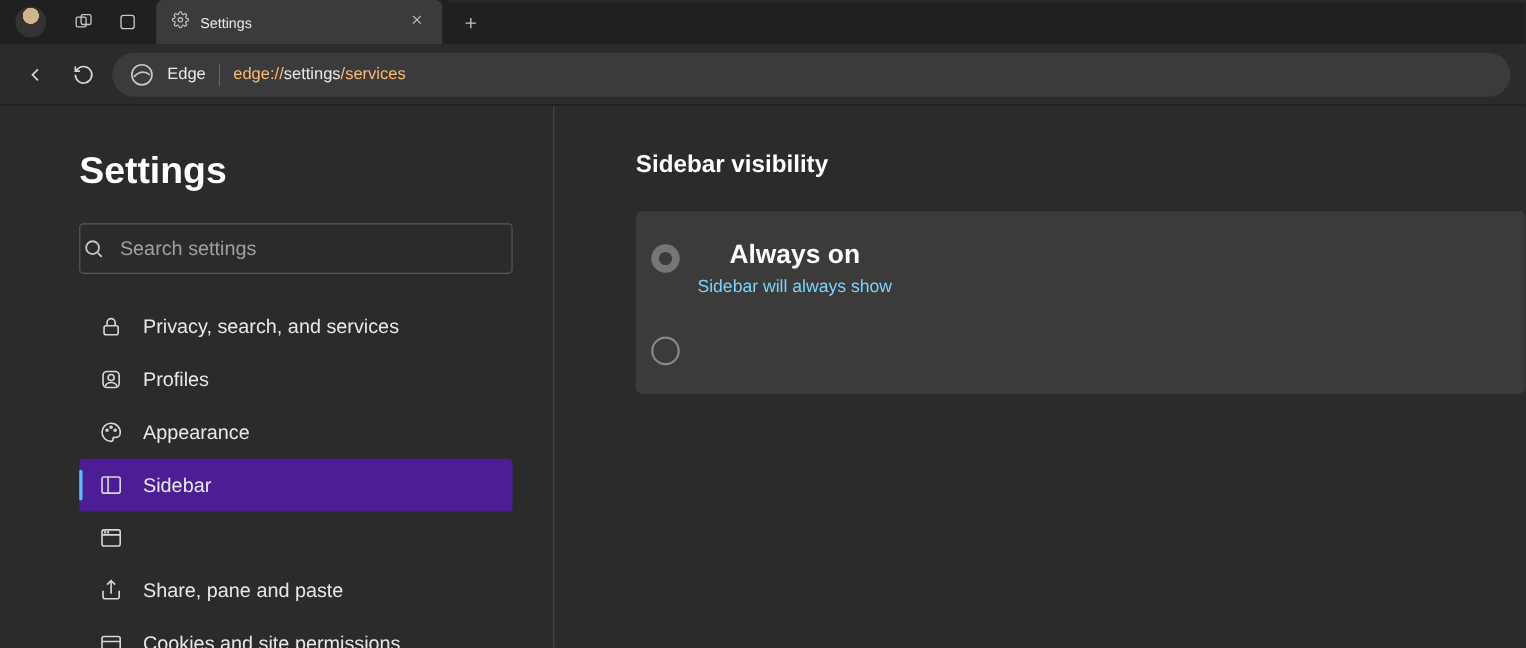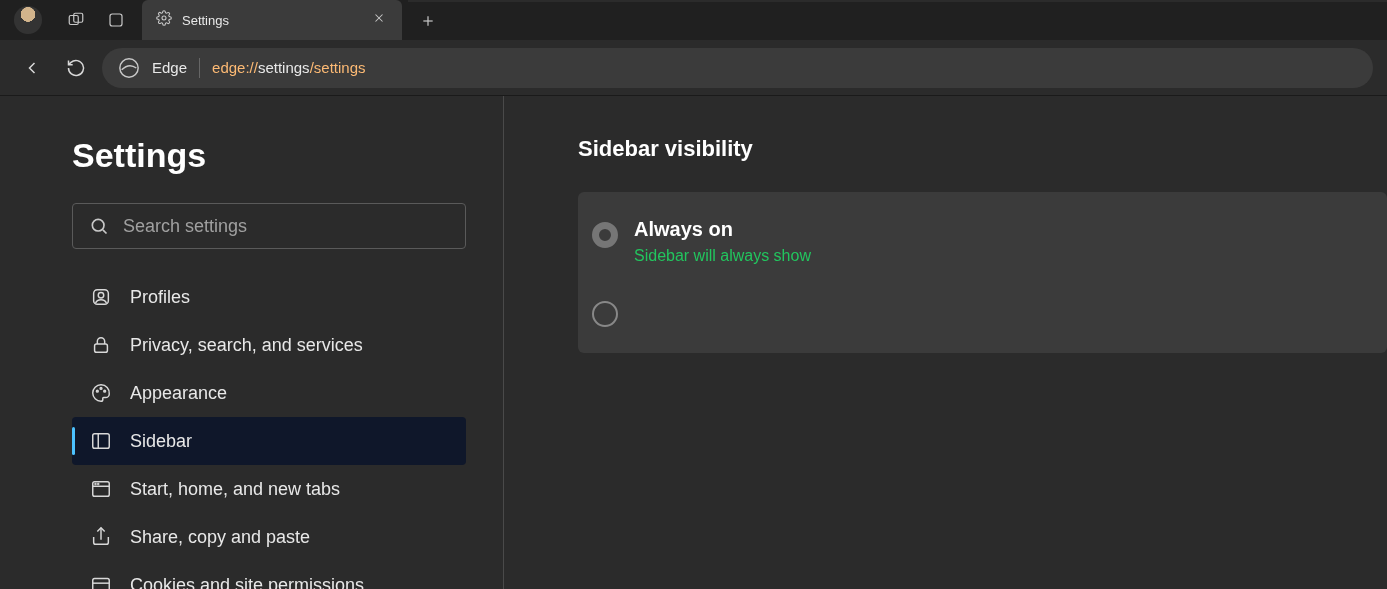--- a/index.html
+++ b/index.html
@@ -104,21 +104,21 @@
     font-size: 34px;
     font-weight: 600;
     margin-bottom: 28px;
   }
   .searchbox {
     width: 394px;
     height: 46px;
     border: 1px solid #5a5a5a;
     border-radius: 4px;
     display:flex; align-items:center;
-    padding: 0 16px;
+    padding: 0 2px;
     gap: 14px;
     margin-bottom: 24px;
   }
   .searchbox svg { width:20px; height:20px; color:#c8c8c8; }
   .searchbox input {
     flex:1;
     background:transparent;
     border:none;
     outline:none;
     color:#e8e8e8;
@@ -133,21 +133,21 @@
     align-items:center;
     padding: 0 18px;
     gap: 18px;
     color:#e8e8e8;
     font-size: 18px;
     border-radius: 4px;
     position: relative;
   }
   .nav-item svg { width:22px; height:22px; color:#d8d8d8; flex-shrink:0; }
   .nav-item.active {
-    background:#0f172a;
+    background:#4c1d95;
   }
   .nav-item.active::before {
     content:"";
     position:absolute;
     left:0; top:10px; bottom:10px;
     width:3px;
     background:#4cc2ff;
     border-radius:2px;
   }
 
@@ -178,22 +178,22 @@
     margin-top:4px;
     flex-shrink:0;
     position:relative;
   }
   .radio.selected {
     border-width:7px;
     border-color:#767676;
     background:#3b3b3b;
   }
   .radio-text { display:flex; flex-direction:column; gap:6px; }
-  .radio-label { font-size:20px; font-weight:600; }
-  .radio-desc { font-size:16px; color:#22c55e; }
+  .radio-label { font-size:24px; font-weight:600;text-align:center; }
+  .radio-desc { font-size:16px; color:#7dd3fc; }
 </style>
 </head>
 <body>
 
 <div class="titlebar">
   <div class="avatar"></div>
   <div class="titlebar-btn">
     <svg viewBox="0 0 24 24" fill="none" stroke="currentColor" stroke-width="1.6">
         <rect x="3" y="6" width="12" height="12" rx="2"></rect>
         <rect x="9" y="3" width="12" height="12" rx="2"></rect>
@@ -242,49 +242,49 @@
   </div>
   <div class="omnibox">
     <span class="edge-logo">
       <svg viewBox="0 0 24 24">
           <circle cx="12" cy="12" r="10" fill="none" stroke="#c8c8c8" stroke-width="1.6"></circle>
           <path d="M4 14 Q12 6 20 12" fill="none" stroke="#c8c8c8" stroke-width="1.6"></path>
         </svg>
     </span>
     <span class="omnibox-label">Edge</span>
     <span class="omnibox-sep"></span>
-    <span class="omnibox-url"><span class="dim">edge://</span><span>settings</span><span class="dim">/settings</span></span>
+    <span class="omnibox-url"><span class="dim">edge://</span><span>settings</span><span class="dim">/services</span></span>
   </div>
 </div>
 
 <div class="content">
   <div class="sidebar">
     <h1 class="page-title">Settings</h1>
     <div class="searchbox">
       <svg viewBox="0 0 24 24" fill="none" stroke="currentColor" stroke-width="2">
           <circle cx="11" cy="11" r="7"></circle>
           <line x1="21" y1="21" x2="16.65" y2="16.65"></line>
         </svg>
       <input type="text" placeholder="Search settings" style="">
     </div>
     <div class="nav">
       <div class="nav-item">
         <svg viewBox="0 0 24 24" fill="none" stroke="currentColor" stroke-width="1.6">
+            <rect x="5" y="11" width="14" height="9" rx="2"></rect>
+            <path d="M8 11V8a4 4 0 0 1 8 0v3"></path>
+          </svg>
+        <span>Privacy, search, and services</span>
+      </div>
+      <div class="nav-item">
+        <svg viewBox="0 0 24 24" fill="none" stroke="currentColor" stroke-width="1.6">
             <rect x="4" y="4" width="16" height="16" rx="4"></rect>
             <circle cx="12" cy="10" r="3"></circle>
             <path d="M6 19c1-3 4-4 6-4s5 1 6 4"></path>
           </svg>
         <span>Profiles</span>
-      </div>
-      <div class="nav-item">
-        <svg viewBox="0 0 24 24" fill="none" stroke="currentColor" stroke-width="1.6">
-            <rect x="5" y="11" width="14" height="9" rx="2"></rect>
-            <path d="M8 11V8a4 4 0 0 1 8 0v3"></path>
-          </svg>
-        <span>Privacy, search, and services</span>
       </div>
       <div class="nav-item">
         <svg viewBox="0 0 24 24" fill="none" stroke="currentColor" stroke-width="1.6">
             <path d="M12 3a9 9 0 1 0 0 18c1.5 0 2-1 2-2s-.5-2 1-2h2a4 4 0 0 0 4-4 9 9 0 0 0-9-10z"></path>
             <circle cx="8" cy="10" r="1"></circle>
             <circle cx="12" cy="7" r="1"></circle>
             <circle cx="16" cy="10" r="1"></circle>
           </svg>
         <span>Appearance</span>
       </div>
@@ -295,29 +295,28 @@
           </svg>
         <span>Sidebar</span>
       </div>
       <div class="nav-item">
         <svg viewBox="0 0 24 24" fill="none" stroke="currentColor" stroke-width="1.6">
             <rect x="3" y="4" width="18" height="16" rx="2"></rect>
             <line x1="3" y1="9" x2="21" y2="9"></line>
             <circle cx="6" cy="6.5" r="0.5"></circle>
             <circle cx="9" cy="6.5" r="0.5"></circle>
           </svg>
-        <span>Start, home, and new tabs</span>
       </div>
       <div class="nav-item">
         <svg viewBox="0 0 24 24" fill="none" stroke="currentColor" stroke-width="1.6">
             <path d="M4 12v6a2 2 0 0 0 2 2h12a2 2 0 0 0 2-2v-6"></path>
             <polyline points="16 6 12 2 8 6"></polyline>
             <line x1="12" y1="2" x2="12" y2="15"></line>
           </svg>
-        <span>Share, copy and paste</span>
+        <span>Share, pane and paste</span>
       </div>
       <div class="nav-item">
         <svg viewBox="0 0 24 24" fill="none" stroke="currentColor" stroke-width="1.6">
             <rect x="3" y="5" width="18" height="14" rx="2"></rect>
             <line x1="3" y1="10" x2="21" y2="10"></line>
           </svg>
         <span>Cookies and site permissions</span>
       </div>
     </div>
   </div>

